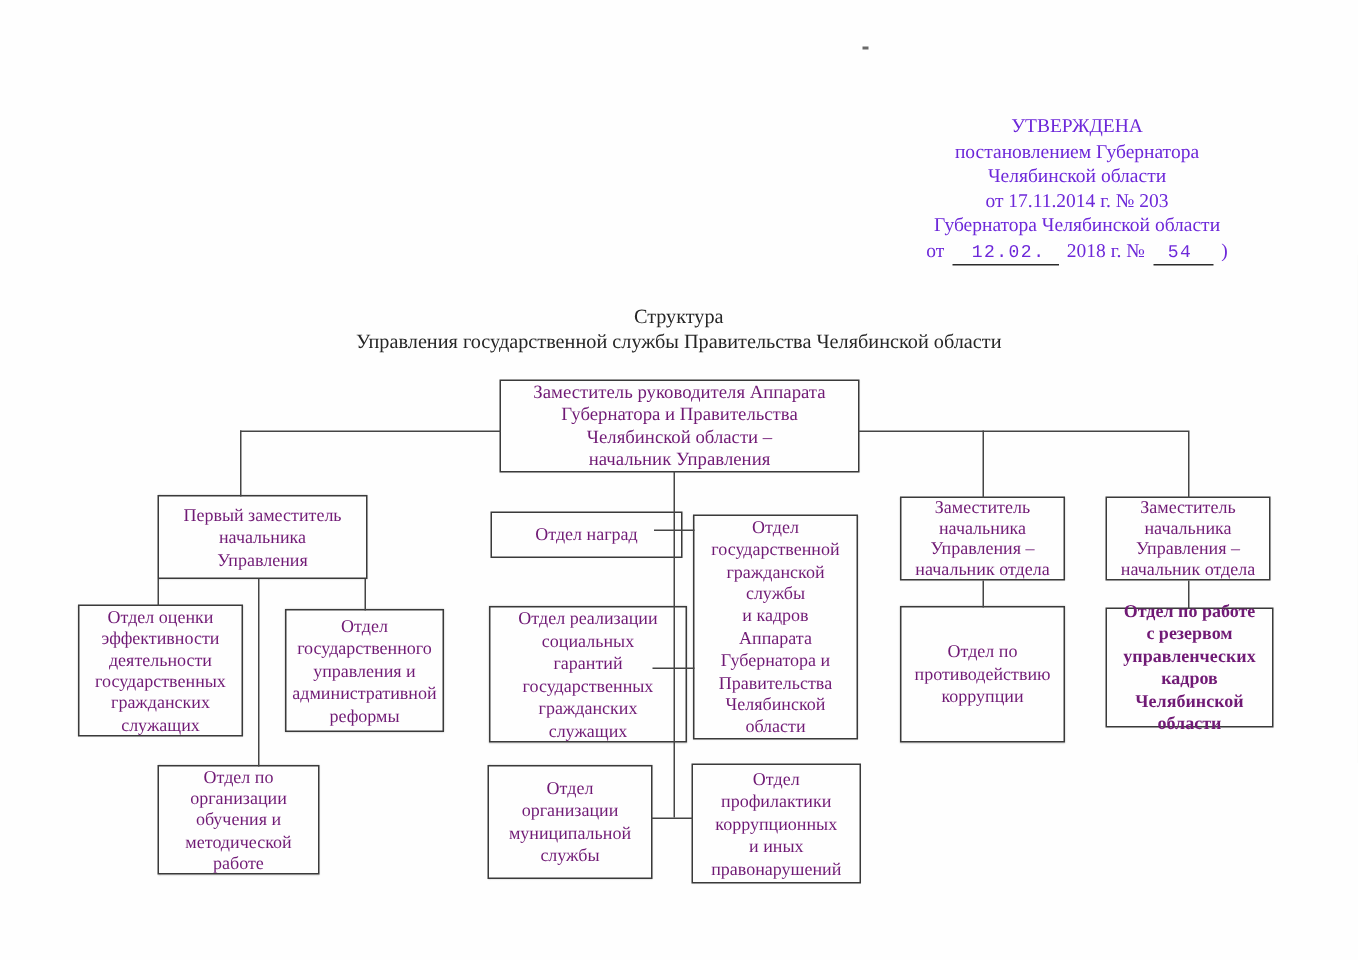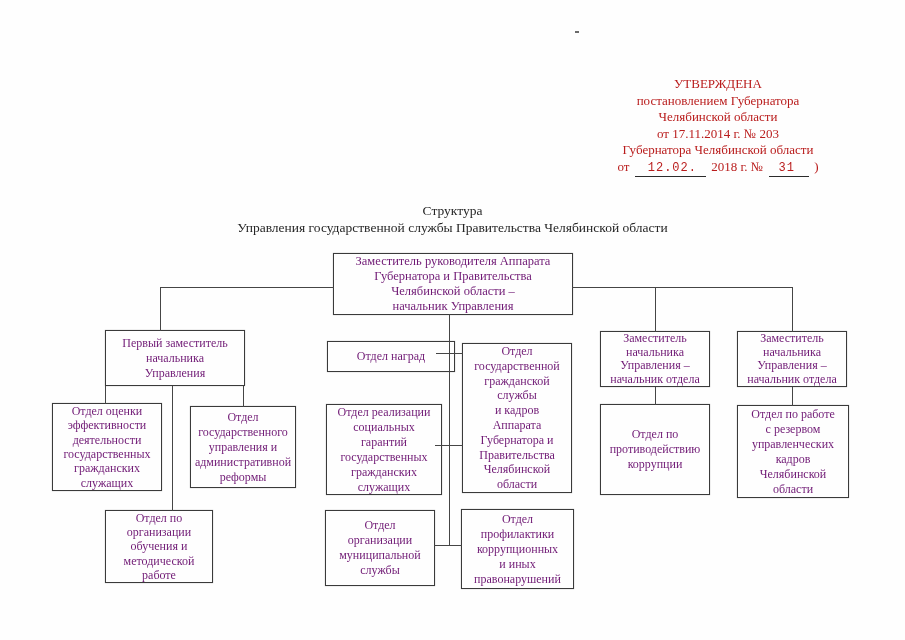--- a/index.html
+++ b/index.html
@@ -14,21 +14,21 @@
     position:relative;
     width:905px;height:640px;
     background:#fefefe;
   }
   
   .approval{
     position:absolute;
     left:560px; top:76px; width:316px;
     text-align:center;
     font-size:13px; line-height:16.5px;
-    color:#b91c1c;
+    color:#6d28d9;
   }
   .amendment{
     white-space:nowrap;
   }
   .fill{
     display:inline-block;
     font-family:"Liberation Mono", monospace;
     font-size:12px;
     border-bottom:1px solid #2b2b2b;
     padding:0 9px 0 13px;
@@ -82,21 +82,21 @@
   <div class="approval">
     <div>УТВЕРЖДЕНА</div>
     <div>постановлением Губернатора</div>
     <div>Челябинской области</div>
     <div>от 17.11.2014 г. № 203</div>
     <div>Губернатора Челябинской области</div>
     <div class="amendment">
       <span>от</span>
       <span class="fill">12.02.</span>
       <span>2018 г. №</span>
-      <span class="fill num">31</span>
+      <span class="fill num">54</span>
       <span>)</span>
     </div>
   </div>
 
   <div class="doc-title">
     <div>Структура</div>
     <div>Управления государственной службы Правительства Челябинской области</div>
   </div>
 
   <div class="box fs125" style="left:333px; top:253px; width:240px; height:62px;">Заместитель руководителя Аппарата
@@ -137,32 +137,32 @@
 государственных
 гражданских
 служащих</div>
 
   <div class="box" style="left:190px; top:406px; width:106px; height:82px;">Отдел
 государственного
 управления и
 административной
 реформы</div>
 
-  <div class="box" style="left:326px; top:404px; width:116px; height:91px;">Отдел реализации
+  <div class="box" style="left:326px; top:404px; width:132px; height:91px;">Отдел реализации
 социальных
 гарантий
 государственных
 гражданских
 служащих</div>
 
   <div class="box" style="left:600px; top:404px; width:110px; height:91px;">Отдел по
 противодействию
 коррупции</div>
 
-  <div class="box" style="left:737px; top:405px; width:112px; height:93px;">Отдел по работе
+  <div class="box" style="left:737px; top:405px; width:112px; height:80px;font-weight:bold;">Отдел по работе
 с резервом
 управленческих
 кадров
 Челябинской
 области</div>
 
   <div class="box lh143" style="left:105px; top:510px; width:108px; height:73px;">Отдел по
 организации
 обучения и
 методической

